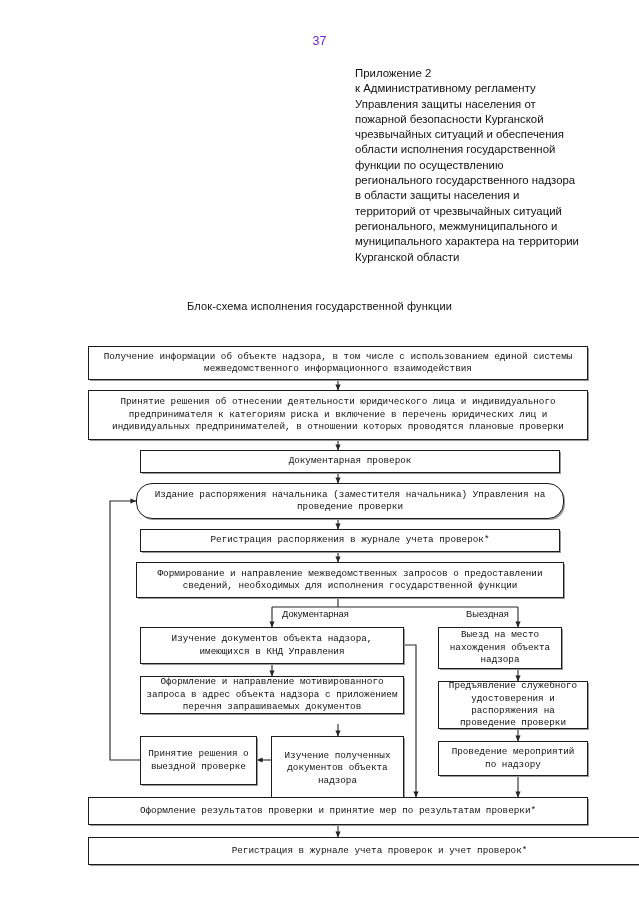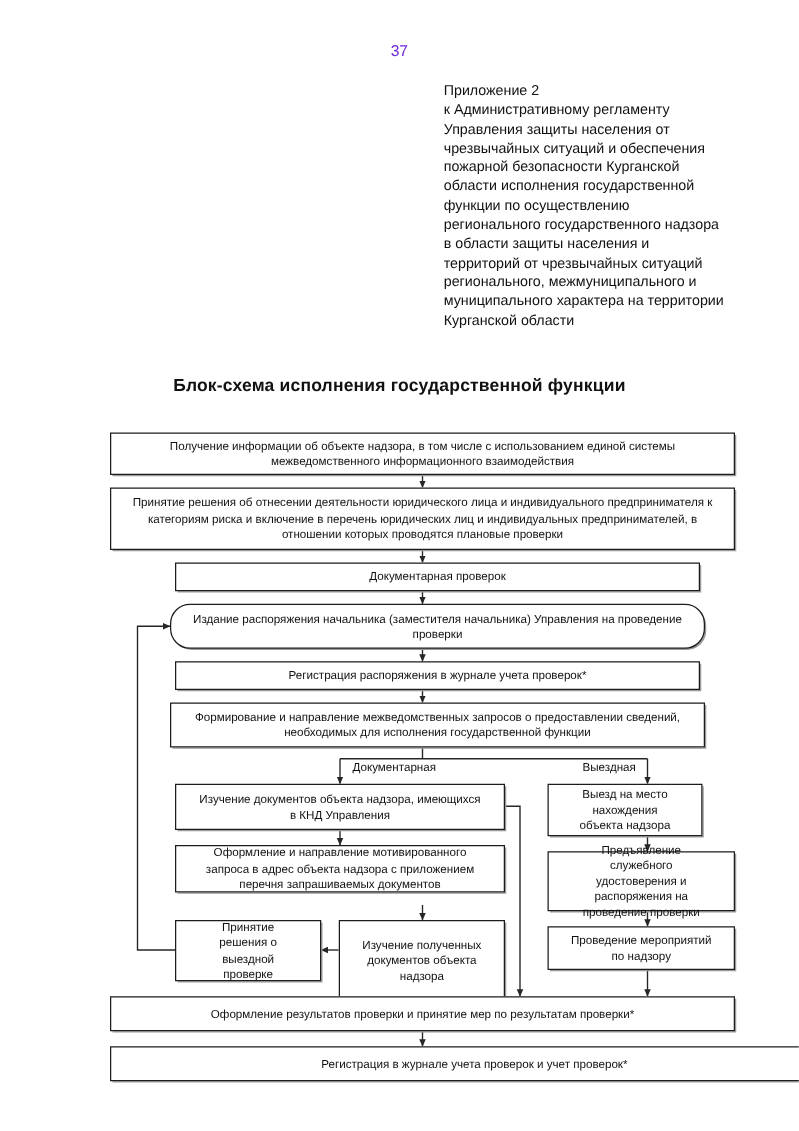--- a/index.html
+++ b/index.html
@@ -39,22 +39,22 @@
   }
   #header-block div { white-space: pre; }
 
   
   #diagram-title {
     position: absolute;
     top: 300px;
     left: 0;
     width: 639px;
     text-align: center;
-    font-size: 14px;
-    font-weight: bold;
+    font-size: 11px;
+    font-weight: normal;
     color: #111;
     letter-spacing: .15px;
   }
 
   
   #flow {
     position: absolute;
     top: 0;
     left: 0;
     width: 639px;
@@ -72,43 +72,44 @@
     position: absolute;
     border: 1px solid #1c1c1c;
     background: #ffffff;
     display: flex;
     align-items: center;
     justify-content: center;
     text-align: center;
     font-size: 9.3px;
     line-height: 12.4px;
     color: #111;
-    padding: 2px 17px;
+    padding: 2px 5px;
     box-shadow: 1.5px 1.5px 0 -0.5px #9a9a9a;
+    font-family: Liberation Mono, monospace;
   }
   .node span { display: block; white-space: pre-line; }
 
   .branch-label {
     position: absolute;
     font-size: 9.3px;
     color: #111;
     white-space: nowrap;
   }
 </style>
 </head>
 <body>
 
 <div id="page-number">37</div>
 
 <div id="header-block">
   <div>Приложение 2</div>
   <div>к Административному регламенту</div>
   <div>Управления защиты населения от</div>
+  <div>пожарной безопасности Курганской</div>
   <div>чрезвычайных ситуаций и обеспечения</div>
-  <div>пожарной безопасности Курганской</div>
   <div>области исполнения государственной</div>
   <div>функции по осуществлению</div>
   <div>регионального государственного надзора</div>
   <div>в области защиты населения и</div>
   <div>территорий от чрезвычайных ситуаций</div>
   <div>регионального, межмуниципального и</div>
   <div>муниципального характера на территории</div>
   <div>Курганской области</div>
 </div>
 

